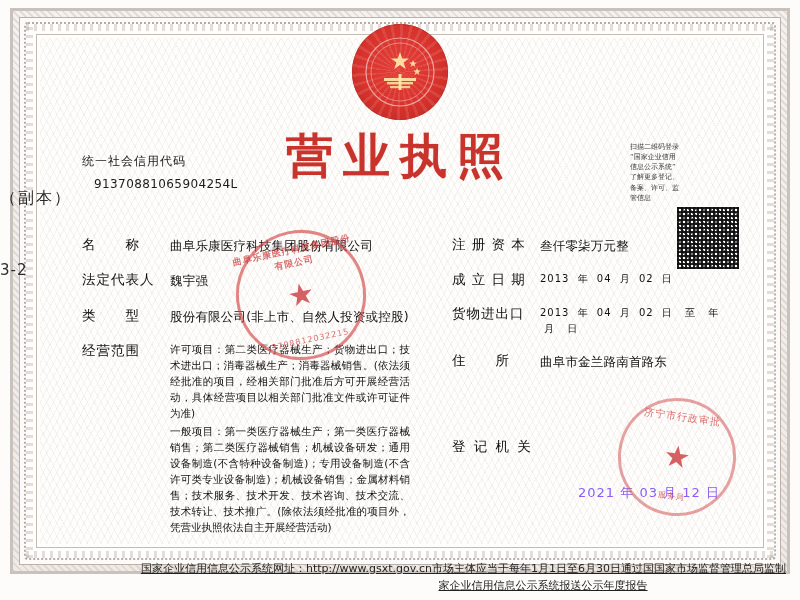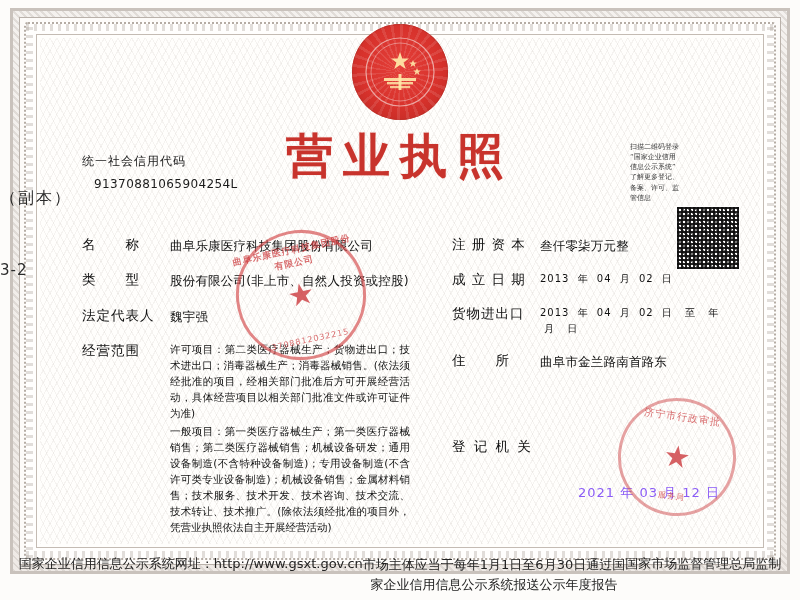--- a/index.html
+++ b/index.html
@@ -284,24 +284,25 @@
     letter-spacing: 1px;
   }
 
   
   .footer {
     position: absolute;
     left: 14px;
     right: 14px;
     bottom: 6px;
     display: flex;
-    justify-content: center;
+    justify-content: flex-end;
     align-items: flex-start;
-    font-size: 13px;
+    font-size: 11px;
     color: #222;
+    text-decoration: underline;
   }
   .footer-left { white-space: nowrap; }
   .footer-center { text-align: center; line-height: 1.5; }
   .footer-right { white-space: nowrap; }
 </style>
 </head>
 <body>
 
 <div id="license">
 
@@ -350,27 +351,27 @@
   </div>
 
   <div class="fields-left">
 
     <div class="field-row">
       <div class="field-label">名　　称</div>
       <div class="field-value">曲阜乐康医疗科技集团股份有限公司</div>
     </div>
 
     <div class="field-row">
+      <div class="field-label">法定代表人</div>
+      <div class="field-value">魏宇强</div>
+    </div>
+
+    <div class="field-row">
       <div class="field-label">类　　型</div>
       <div class="field-value">股份有限公司(非上市、自然人投资或控股)</div>
-    </div>
-
-    <div class="field-row">
-      <div class="field-label">法定代表人</div>
-      <div class="field-value">魏宇强</div>
     </div>
 
     <div class="field-row scope-row">
       <div class="field-label">经营范围</div>
       <div class="scope-value">
         <p>许可项目：第二类医疗器械生产；货物进出口；技术进出口；消毒器械生产；消毒器械销售。(依法须经批准的项目，经相关部门批准后方可开展经营活动，具体经营项目以相关部门批准文件或许可证件为准)</p>
         <p>一般项目：第一类医疗器械生产；第一类医疗器械销售；第二类医疗器械销售；机械设备研发；通用设备制造(不含特种设备制造)；专用设备制造(不含许可类专业设备制造)；机械设备销售；金属材料销售；技术服务、技术开发、技术咨询、技术交流、技术转让、技术推广。(除依法须经批准的项目外，凭营业执照依法自主开展经营活动)</p>
       </div>
     </div>
 

